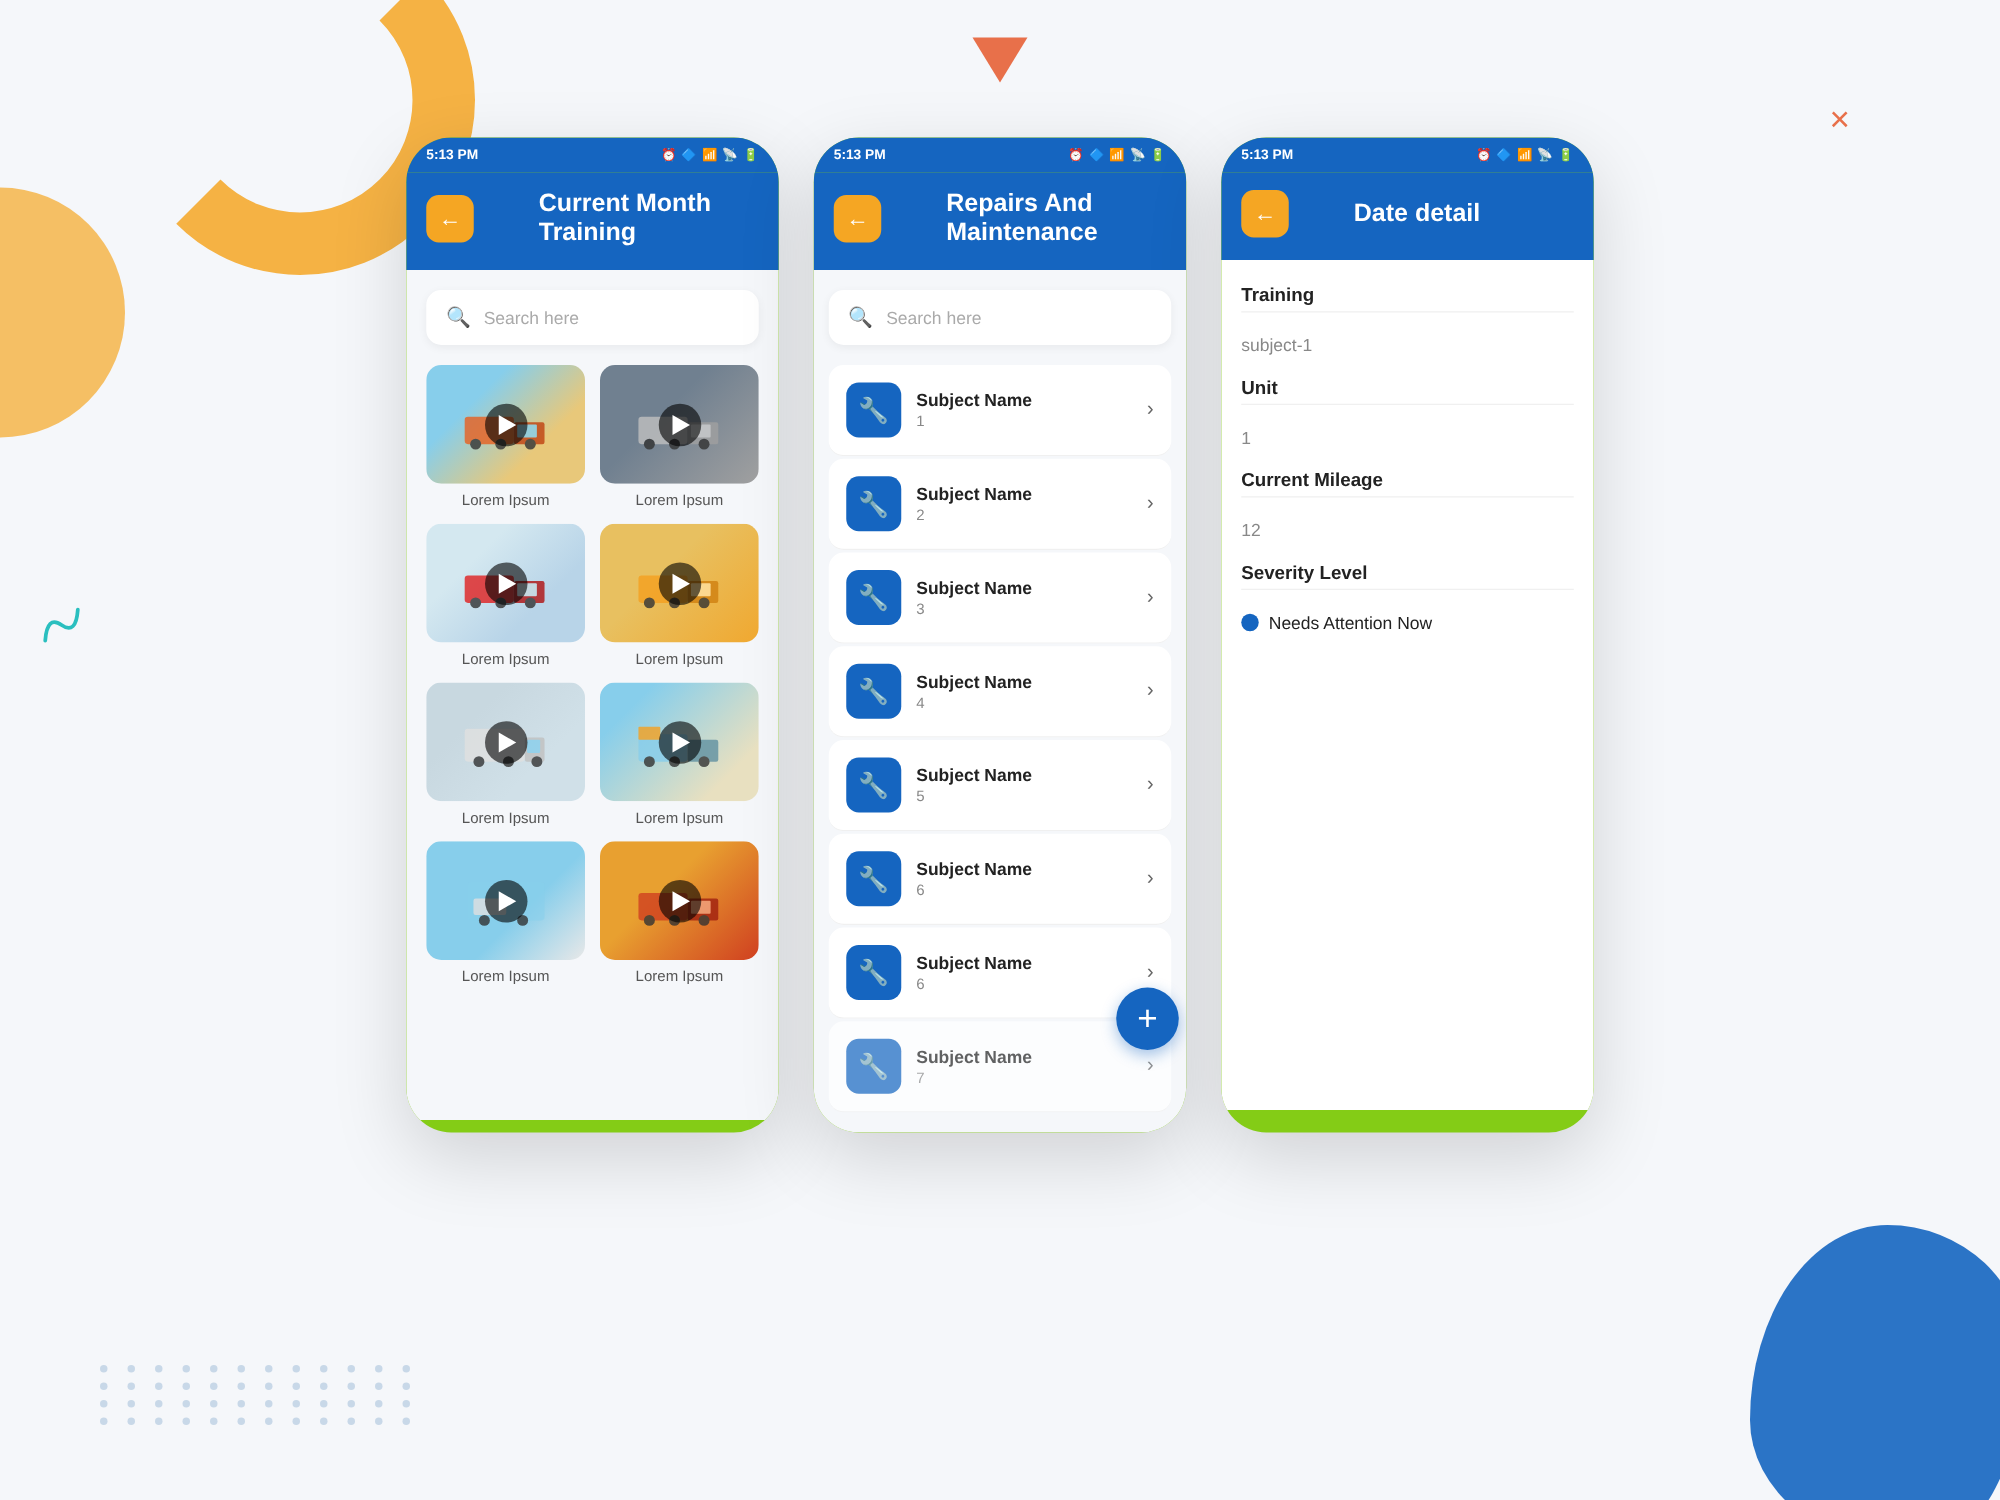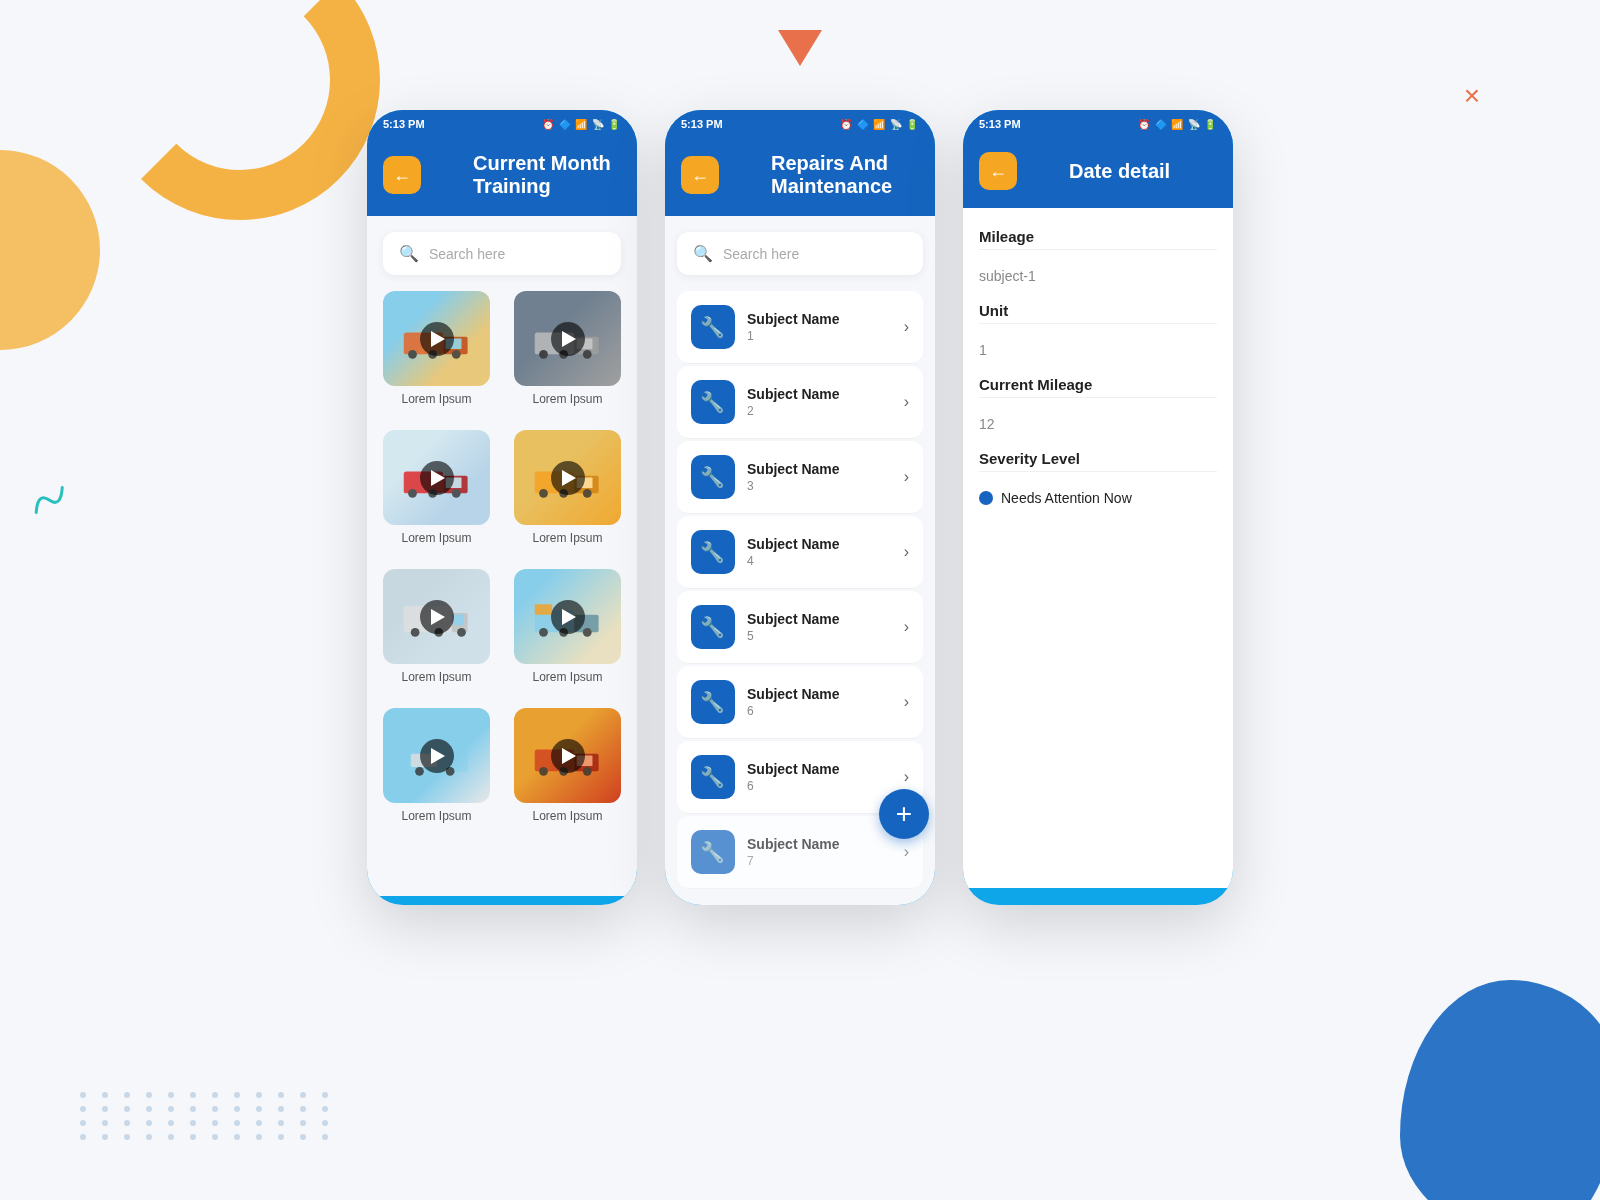--- a/index.html
+++ b/index.html
@@ -95,22 +95,22 @@
       top: 110px;
       left: 80px;
       right: 80px;
       display: flex;
       gap: 28px;
       justify-content: center;
     }
 
     
     .phone {
-      width: 270px;
-      background: #0ea5e9;
+      width: 298px;
+      background: #84cc16;
       border-radius: 36px;
       box-shadow: 0 20px 60px rgba(0,0,0,0.15);
       overflow: hidden;
       flex-shrink: 0;
     }
 
     
     .status-bar {
       background: #1565C0;
       color: white;
@@ -173,21 +173,21 @@
       margin-bottom: 16px;
       box-shadow: 0 2px 8px rgba(0,0,0,0.06);
     }
     .search-icon-sym { color: #aaa; font-size: 16px; }
     .search-placeholder { color: #aaa; font-size: 14px; }
 
     
     .video-grid {
       display: grid;
       grid-template-columns: 1fr 1fr;
-      gap: 24px;
+      gap: 12px;
     }
     .video-item { cursor: pointer; }
     .video-thumb {
       width: 100%;
       height: 95px;
       border-radius: 12px;
       overflow: hidden;
       position: relative;
       background: #ccc;
       margin-bottom: 6px;
@@ -680,21 +680,21 @@
       </div>
     </div>
     <div class="header-bar">
       <div class="header-back-btn">
         <span class="header-back-arrow">←</span>
       </div>
       <span class="header-title">Date detail</span>
     </div>
     <div class="issue-body">
       <div class="issue-field">
-        <div class="issue-label">Mileage</div>
+        <div class="issue-label">Training</div>
         <div class="divider"></div>
         <div class="issue-value">subject-1</div>
       </div>
       <div class="issue-field">
         <div class="issue-label">Unit</div>
         <div class="divider"></div>
         <div class="issue-value">1</div>
       </div>
       <div class="issue-field">
         <div class="issue-label">Current Mileage</div>

